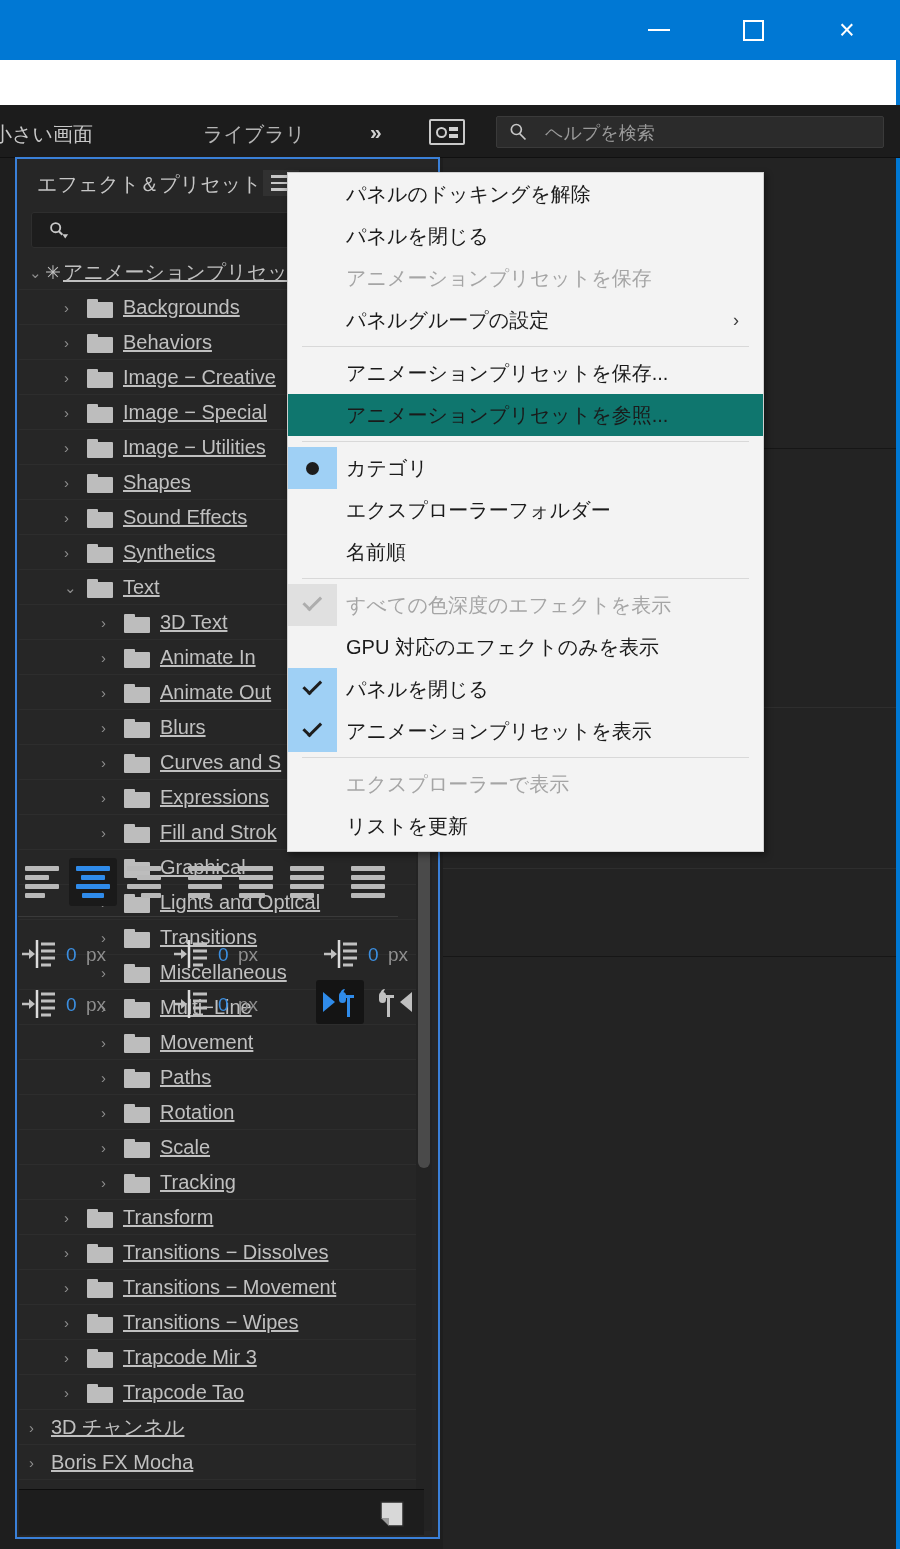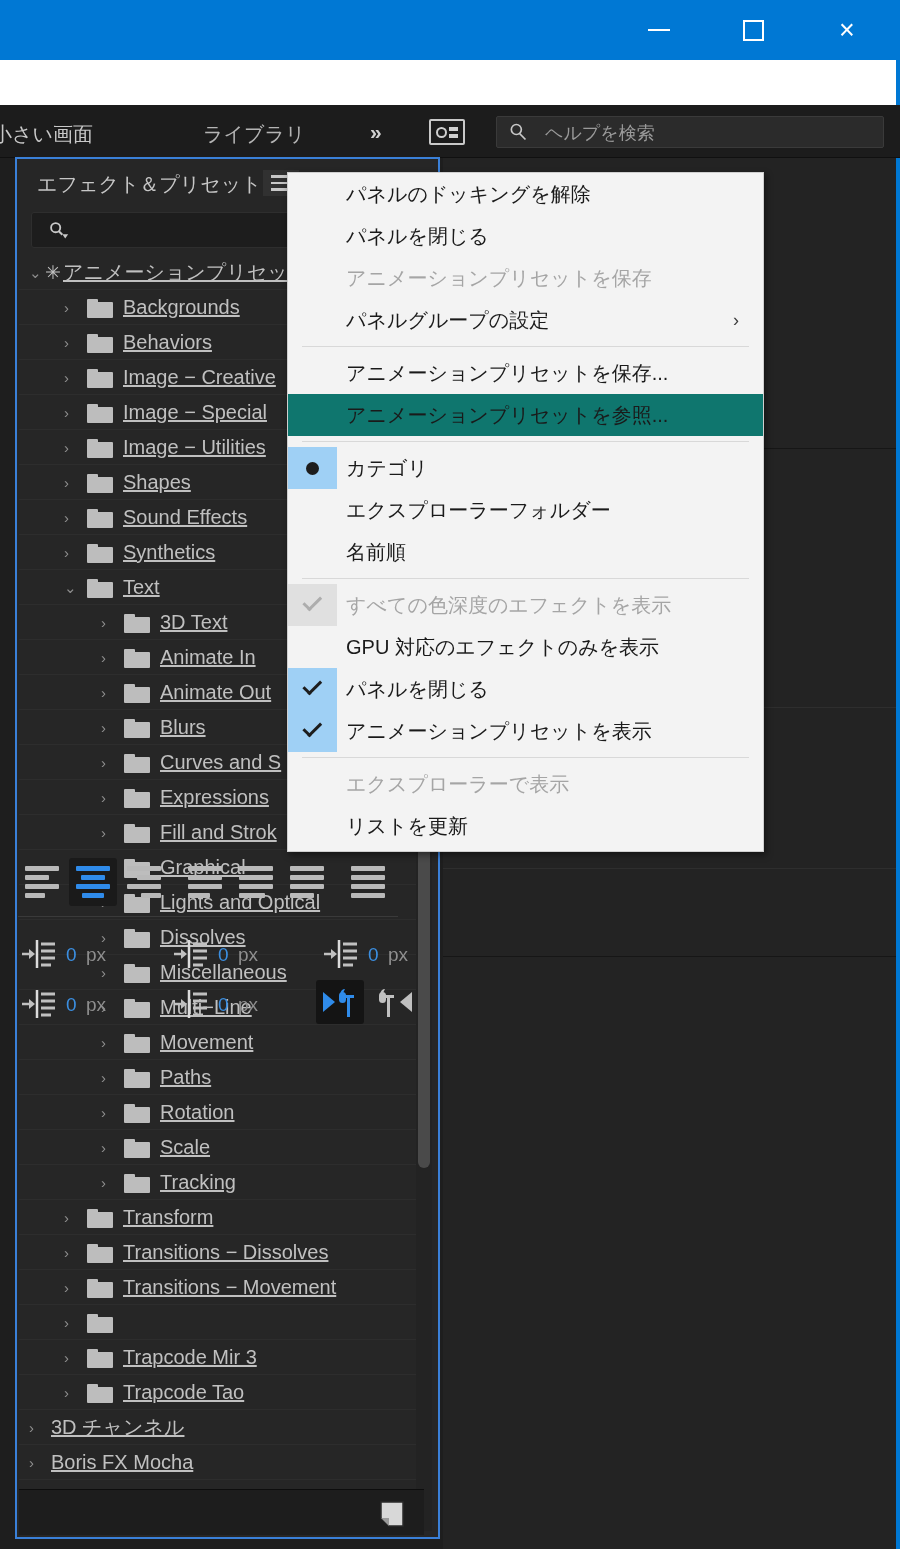--- a/index.html
+++ b/index.html
@@ -432,21 +432,21 @@
           <span class="body"></span>
         </span>
         <span class="lbl">Lights and Optical</span>
       </div>
       <div class="row lv2">
         <span class="tw">›</span>
         <span class="fold">
           <span class="tab"></span>
           <span class="body"></span>
         </span>
-        <span class="lbl">Dissolves</span>
+        <span class="lbl">Transitions</span>
       </div>
       <div class="row lv2">
         <span class="tw">›</span>
         <span class="fold">
           <span class="tab"></span>
           <span class="body"></span>
         </span>
         <span class="lbl">Miscellaneous</span>
       </div>
       <div class="row lv2">
@@ -520,20 +520,21 @@
           <span class="body"></span>
         </span>
         <span class="lbl">Transitions − Movement</span>
       </div>
       <div class="row lv1">
         <span class="tw">›</span>
         <span class="fold">
           <span class="tab"></span>
           <span class="body"></span>
         </span>
+        <span class="lbl">Transitions − Wipes</span>
       </div>
       <div class="row lv1">
         <span class="tw">›</span>
         <span class="fold">
           <span class="tab"></span>
           <span class="body"></span>
         </span>
         <span class="lbl">Trapcode Mir 3</span>
       </div>
       <div class="row lv1">

